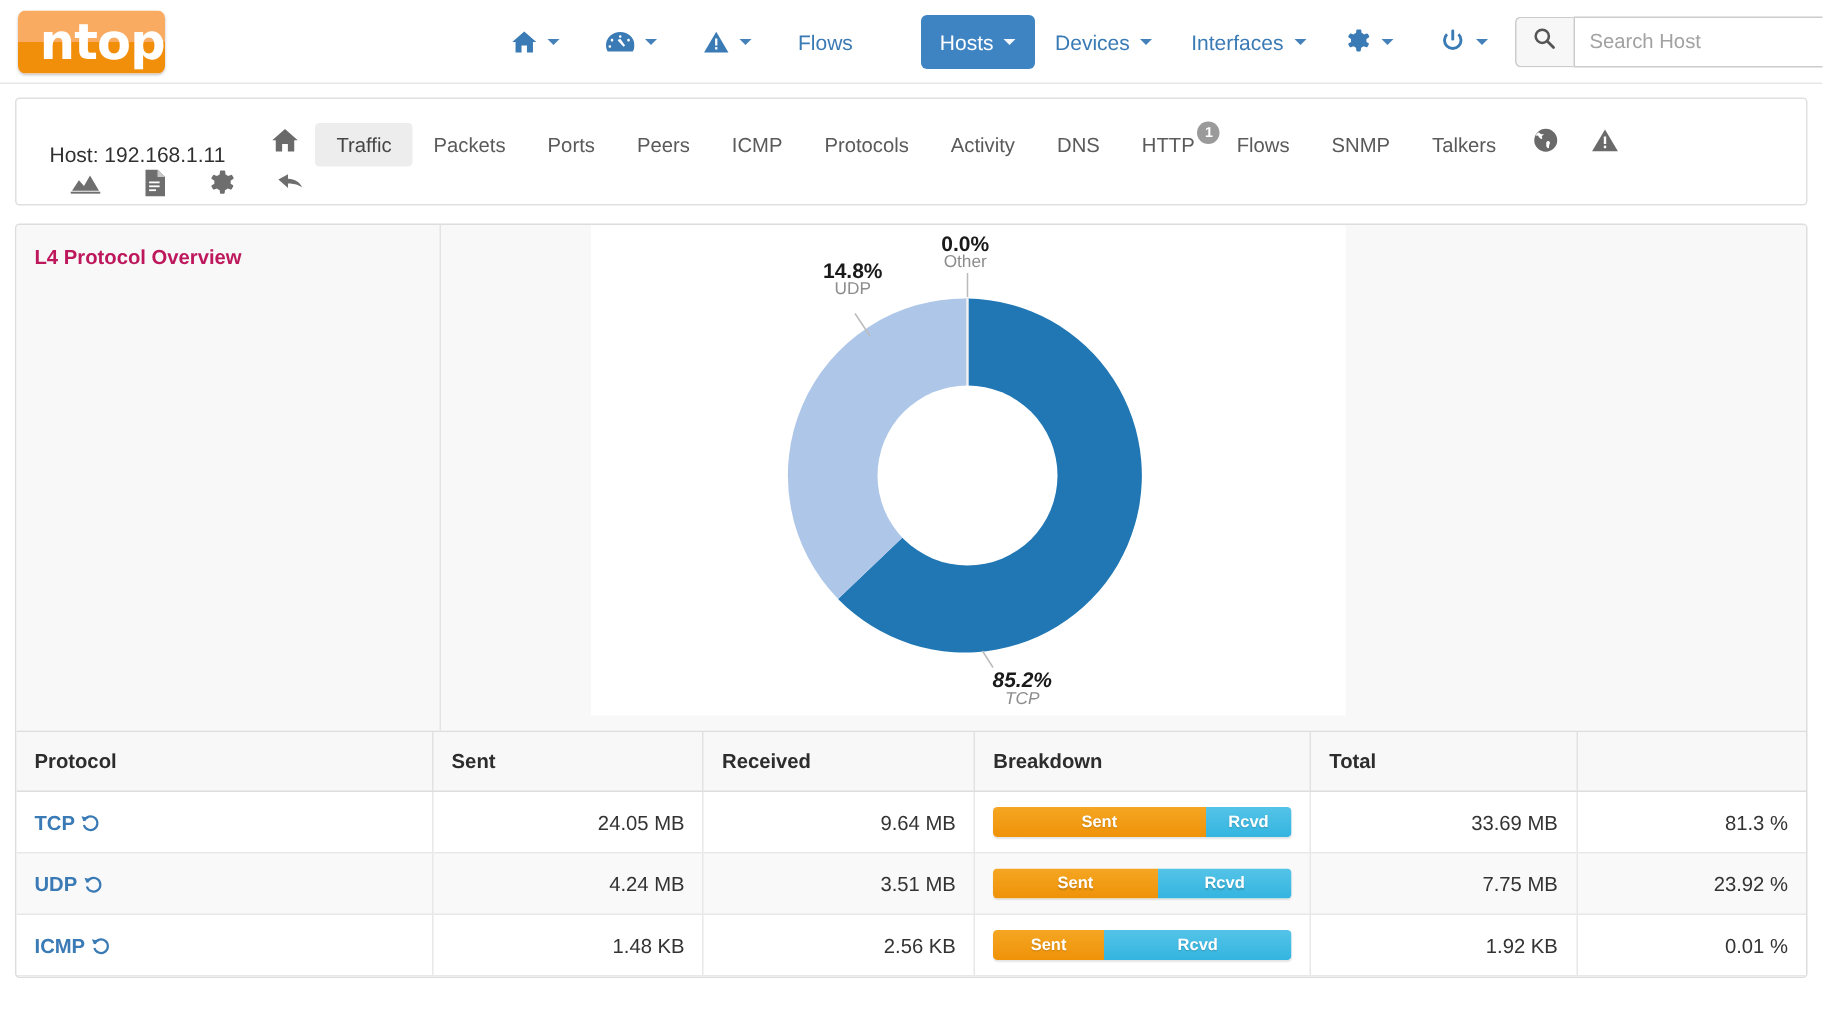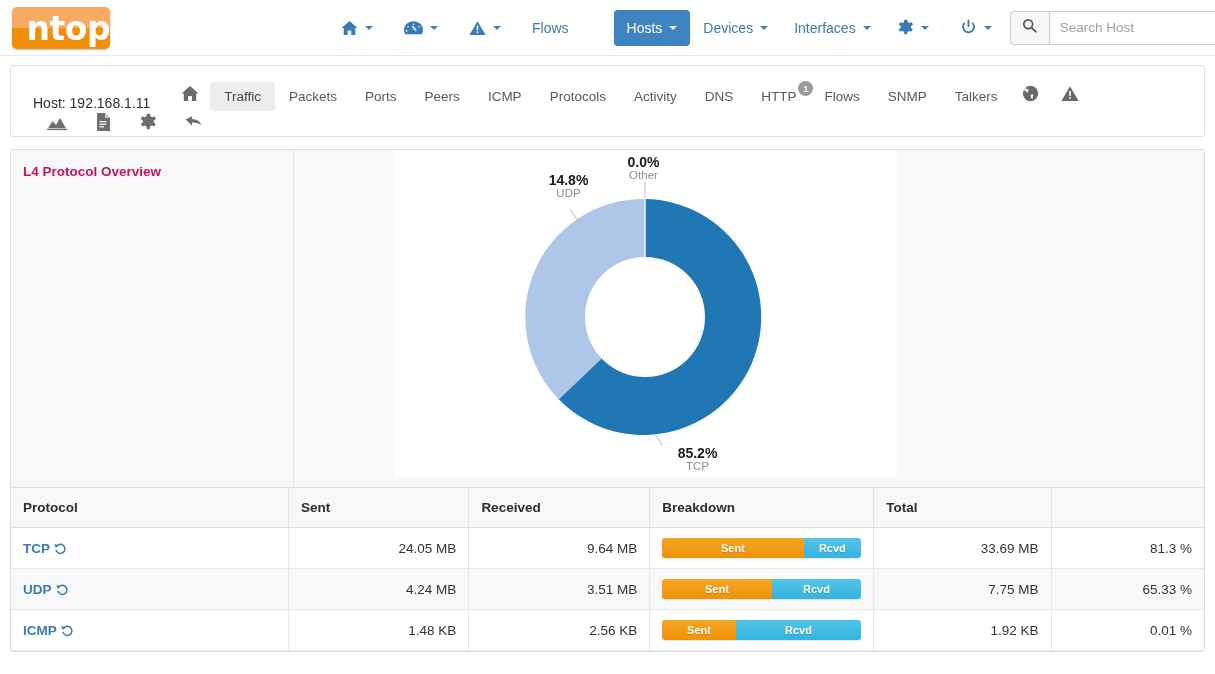--- a/index.html
+++ b/index.html
@@ -527,21 +527,21 @@
         <div class="chart-label" style="left:200px; top:6px; width:100px;">
           <div class="pct">0.0%</div>
           <div class="nm">Other</div>
         </div>
 
         <div class="chart-label" style="left:125px; top:24px; width:100px;">
           <div class="pct">14.8%</div>
           <div class="nm">UDP</div>
         </div>
 
-        <div class="chart-label" style="left:254px; top:297px; width:100px;">
+        <div class="chart-label" style="left:238px; top:297px; width:100px;font-style:italic;">
           <div class="pct">85.2%</div>
           <div class="nm">TCP</div>
         </div>
 
       </div>
     </div>
   </div>
 
   <table class="proto-table">
     <thead>
@@ -594,21 +594,21 @@
         </td>
         <td class="num">4.24 MB</td>
         <td class="num">3.51 MB</td>
         <td>
           <div class="bar">
             <div class="bar-sent" style="width:55%">Sent</div>
             <div class="bar-rcvd" style="width:45%">Rcvd</div>
           </div>
         </td>
         <td class="num">7.75 MB</td>
-        <td class="num">65.33 %</td>
+        <td class="num">23.92 %</td>
       </tr>
 
       <tr>
         <td>
           <a class="proto-link">
             <span>ICMP</span>
             <span class="hist-icon">
               <svg width="13" height="13" viewBox="0 0 16 16">
                 <path fill="none" stroke="#3a7ab5" stroke-width="1.8" d="M2.6 6.4A5.6 5.6 0 1 1 2.4 9.8"></path>
                 <path fill="#3a7ab5" d="M0.4 2.6l5.6 1.5-4 2.6z"></path>

